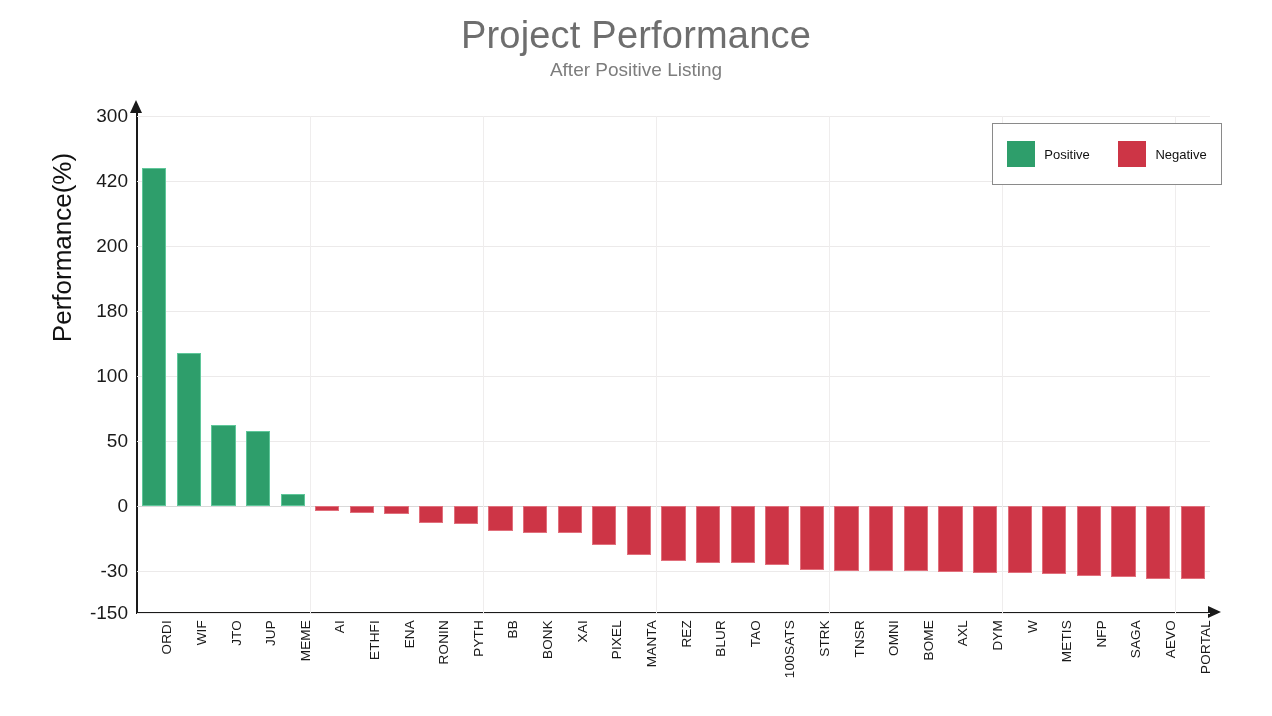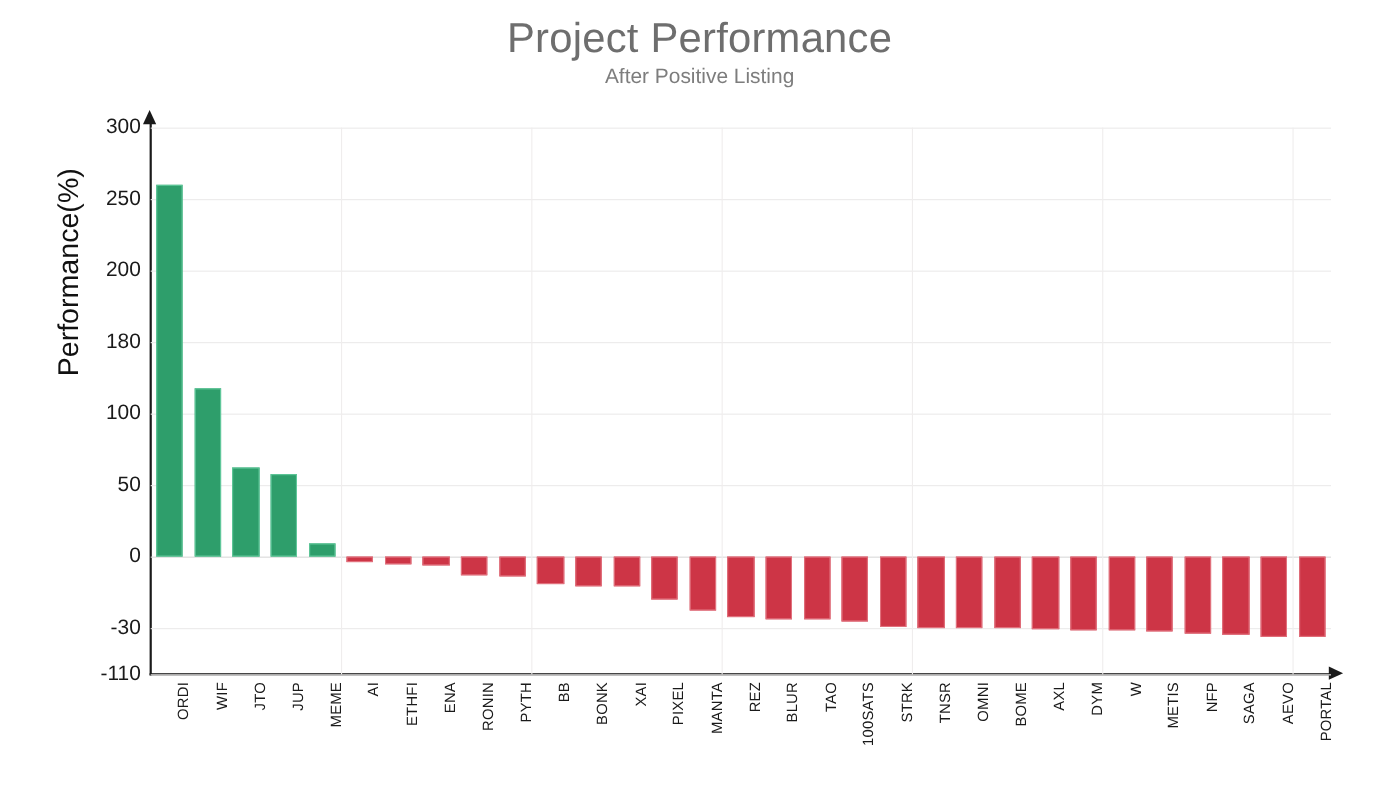--- a/index.html
+++ b/index.html
@@ -209,28 +209,28 @@
 
   <div class="y-axis"></div>
   <div class="y-axis-arrow"></div>
   <div class="x-axis"></div>
   <div class="x-axis-arrow"></div>
 
   <div class="y-axis-label">Performance(%)</div>
 
   <div class="ytick-wrap" id="ytick-wrap">
       <div class="ytick" style="top: 0px;">300</div>
-      <div class="ytick" style="top: 65px;">250</div>
+      <div class="ytick" style="top: 65px;">420</div>
       <div class="ytick" style="top: 130px;">200</div>
       <div class="ytick" style="top: 195px;">180</div>
       <div class="ytick" style="top: 260px;">100</div>
       <div class="ytick" style="top: 325px;">50</div>
       <div class="ytick" style="top: 390px;">0</div>
       <div class="ytick" style="top: 455px;">-30</div>
-      <div class="ytick" style="top: 497px;">-110</div>
+      <div class="ytick" style="top: 497px;">-150</div>
     </div>
 
   <div class="plot-area" id="plot-area">
       <div class="gridline-h" style="top: 0px;"></div>
       <div class="gridline-h" style="top: 65px;"></div>
       <div class="gridline-h" style="top: 130px;"></div>
       <div class="gridline-h" style="top: 195px;"></div>
       <div class="gridline-h" style="top: 260px;"></div>
       <div class="gridline-h" style="top: 325px;"></div>
       <div class="zero-line" style="top: 390px;"></div>
@@ -302,14 +302,24 @@
       <div class="xtick" style="left: 955.403px;">AXL</div>
       <div class="xtick" style="left: 990.016px;">DYM</div>
       <div class="xtick" style="left: 1024.63px;">W</div>
       <div class="xtick" style="left: 1059.24px;">METIS</div>
       <div class="xtick" style="left: 1093.85px;">NFP</div>
       <div class="xtick" style="left: 1128.47px;">SAGA</div>
       <div class="xtick" style="left: 1163.08px;">AEVO</div>
       <div class="xtick" style="left: 1197.69px;">PORTAL</div>
     </div>
 
+  <div class="legend">
+    <div class="legend-item">
+      <span class="legend-swatch" id="sw-pos" style="background: rgb(46, 158, 107);"></span>
+      <span class="legend-label">Positive</span>
+    </div>
+    <div class="legend-item">
+      <span class="legend-swatch" id="sw-neg" style="background: rgb(205, 53, 70);"></span>
+      <span class="legend-label">Negative</span>
+    </div>
+  </div>
 
 </div>
 
 </body></html>

